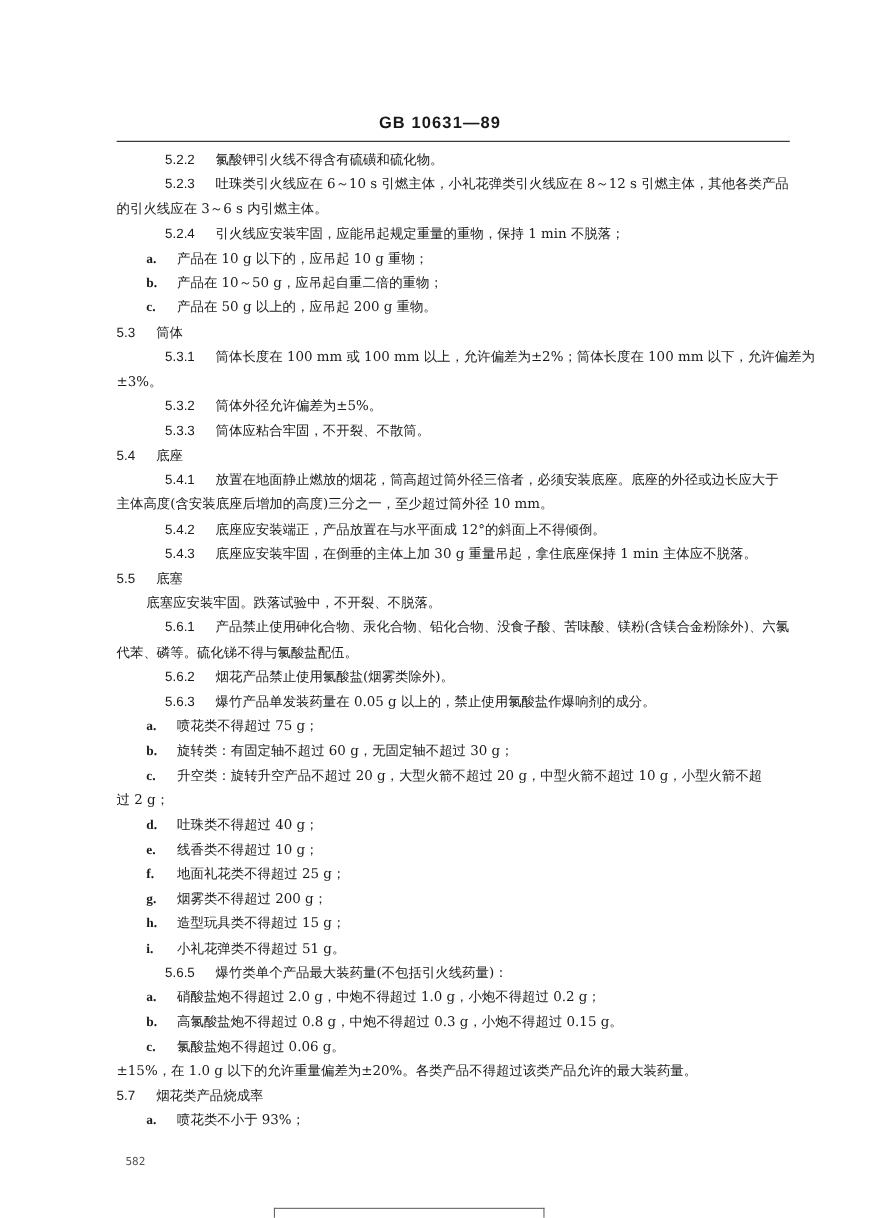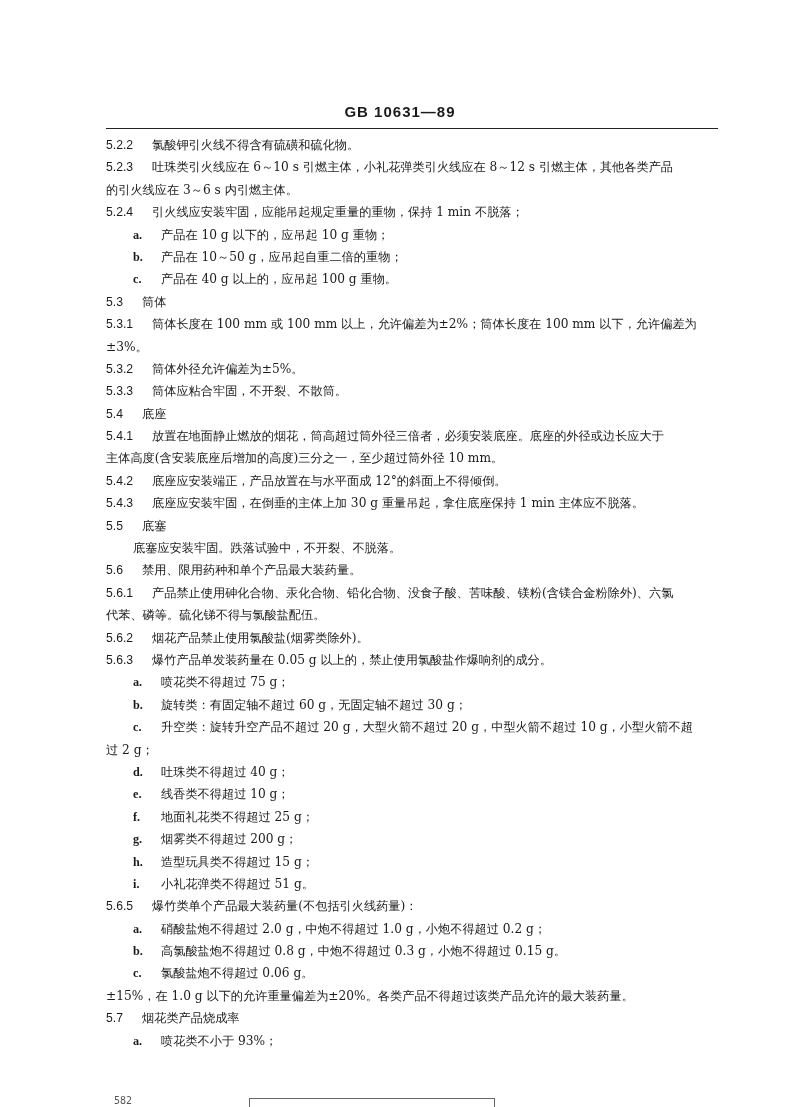--- a/index.html
+++ b/index.html
@@ -14,59 +14,58 @@
   .header-rule {
     position:absolute; top:128px; left:106px; width:612px; height:0;
     border-top:1.6px solid #222;
   }
   .content { position:absolute; top:134px; left:106px; width:620px; }
   .line {
     font-size:12.2px; line-height:22.4px; height:22.4px; white-space:nowrap; overflow:visible;
     font-weight:500;
   }
   .num { font-family: "Liberation Sans", "DejaVu Sans", sans-serif; display:inline-block; }
-  .sec { width:46px; }
+  .sec { width:46px;margin-left:44px; }
   .sec2 { width:36px; }
   .item-letter { display:inline-block; width:28px; font-weight:bold; font-family:"Liberation Serif", serif; }
   .indent1 { padding-left:27px; }
   .page-number {
-    position:absolute; top:1051px; left:114px; font-family:"DejaVu Sans Mono", monospace; font-size:10px; color:#555;margin-top:44px;
+    position:absolute; top:1051px; left:114px; font-family:"DejaVu Sans Mono", monospace; font-size:10px; color:#555;
   }
   .bottom-box {
     position:absolute; top:1098px; left:249px; width:244px; height:20px;
     border:1px solid #666; border-bottom:none;
   }
 </style>
 </head>
 <body>
 
 <div class="header-title">GB 10631—89</div>
 <div class="header-rule"></div>
 
 <div class="content" id="content">
     <div class="line"><span class="num sec">5.2.2</span><span>氯酸钾引火线不得含有硫磺和硫化物。</span></div>
     <div class="line"><span class="num sec">5.2.3</span><span>吐珠类引火线应在 6～10 s 引燃主体，小礼花弹类引火线应在 8～12 s 引燃主体，其他各类产品</span></div>
     <div class="line"><span>的引火线应在 3～6 s 内引燃主体。</span></div>
     <div class="line"><span class="num sec">5.2.4</span><span>引火线应安装牢固，应能吊起规定重量的重物，保持 1 min 不脱落；</span></div>
     <div class="line indent1"><span class="item-letter">a.</span><span>产品在 10 g 以下的，应吊起 10 g 重物；</span></div>
     <div class="line indent1"><span class="item-letter">b.</span><span>产品在 10～50 g，应吊起自重二倍的重物；</span></div>
-    <div class="line indent1"><span class="item-letter">c.</span><span>产品在 40 g 以上的，应吊起 100 g 重物。</span></div>
+    <div class="line indent1"><span class="item-letter">c.</span><span>产品在 50 g 以上的，应吊起 200 g 重物。</span></div>
     <div class="line"><span class="num sec2">5.3</span><span>筒体</span></div>
     <div class="line"><span class="num sec">5.3.1</span><span>筒体长度在 100 mm 或 100 mm 以上，允许偏差为±2%；筒体长度在 100 mm 以下，允许偏差为</span></div>
     <div class="line"><span>±3%。</span></div>
     <div class="line"><span class="num sec">5.3.2</span><span>筒体外径允许偏差为±5%。</span></div>
     <div class="line"><span class="num sec">5.3.3</span><span>筒体应粘合牢固，不开裂、不散筒。</span></div>
     <div class="line"><span class="num sec2">5.4</span><span>底座</span></div>
     <div class="line"><span class="num sec">5.4.1</span><span>放置在地面静止燃放的烟花，筒高超过筒外径三倍者，必须安装底座。底座的外径或边长应大于</span></div>
     <div class="line"><span>主体高度(含安装底座后增加的高度)三分之一，至少超过筒外径 10 mm。</span></div>
     <div class="line"><span class="num sec">5.4.2</span><span>底座应安装端正，产品放置在与水平面成 12°的斜面上不得倾倒。</span></div>
     <div class="line"><span class="num sec">5.4.3</span><span>底座应安装牢固，在倒垂的主体上加 30 g 重量吊起，拿住底座保持 1 min 主体应不脱落。</span></div>
     <div class="line"><span class="num sec2">5.5</span><span>底塞</span></div>
     <div class="line indent1"><span>底塞应安装牢固。跌落试验中，不开裂、不脱落。</span></div>
-    <div class="line"><span class="num sec2">5.6</span><span>禁用、限用药种和单个产品最大装药量。</span></div>
     <div class="line"><span class="num sec">5.6.1</span><span>产品禁止使用砷化合物、汞化合物、铅化合物、没食子酸、苦味酸、镁粉(含镁合金粉除外)、六氯</span></div>
     <div class="line"><span>代苯、磷等。硫化锑不得与氯酸盐配伍。</span></div>
     <div class="line"><span class="num sec">5.6.2</span><span>烟花产品禁止使用氯酸盐(烟雾类除外)。</span></div>
     <div class="line"><span class="num sec">5.6.3</span><span>爆竹产品单发装药量在 0.05 g 以上的，禁止使用氯酸盐作爆响剂的成分。</span></div>
     <div class="line indent1"><span class="item-letter">a.</span><span>喷花类不得超过 75 g；</span></div>
     <div class="line indent1"><span class="item-letter">b.</span><span>旋转类：有固定轴不超过 60 g，无固定轴不超过 30 g；</span></div>
     <div class="line indent1"><span class="item-letter">c.</span><span>升空类：旋转升空产品不超过 20 g，大型火箭不超过 20 g，中型火箭不超过 10 g，小型火箭不超</span></div>
     <div class="line"><span>过 2 g；</span></div>
     <div class="line indent1"><span class="item-letter">d.</span><span>吐珠类不得超过 40 g；</span></div>
     <div class="line indent1"><span class="item-letter">e.</span><span>线香类不得超过 10 g；</span></div>

